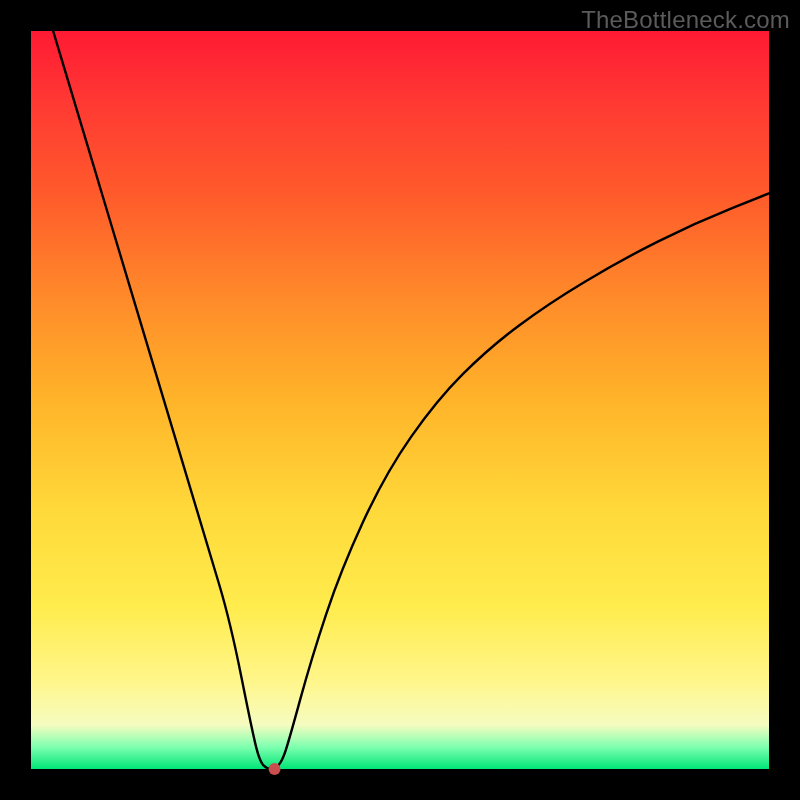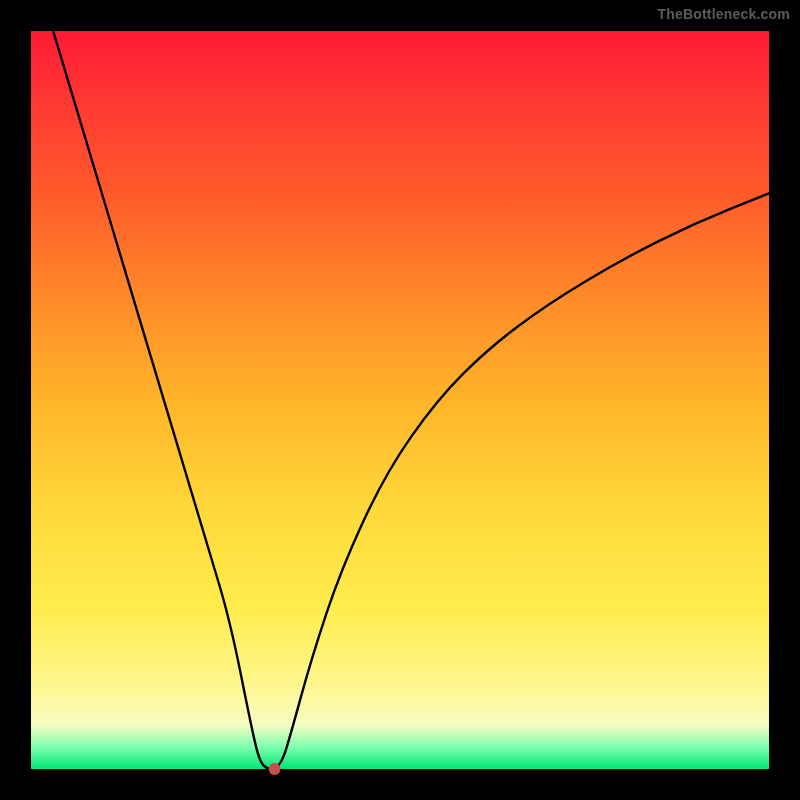--- a/index.html
+++ b/index.html
@@ -37,23 +37,23 @@
       #f6fcc0 94%,
       #7fffb0 97%,
       #00e676 100%
     );
   }
   .watermark {
     position: absolute;
     top: 6px;
     right: 10px;
     color: #5b5b5b;
-    font-size: 14px;
+    font-size: 24px;
     letter-spacing: 0.2px;
-    font-weight: 700;
+    font-weight: 400;
   }
   svg.curve {
     position: absolute;
     left: 0;
     top: 0;
     width: 738px;
     height: 738px;
     overflow: visible;
   }
 </style>

